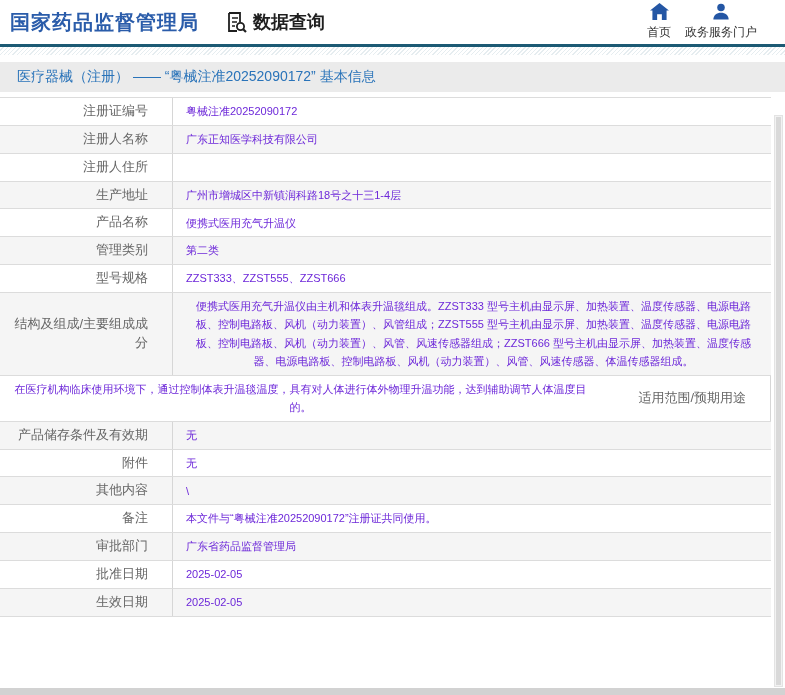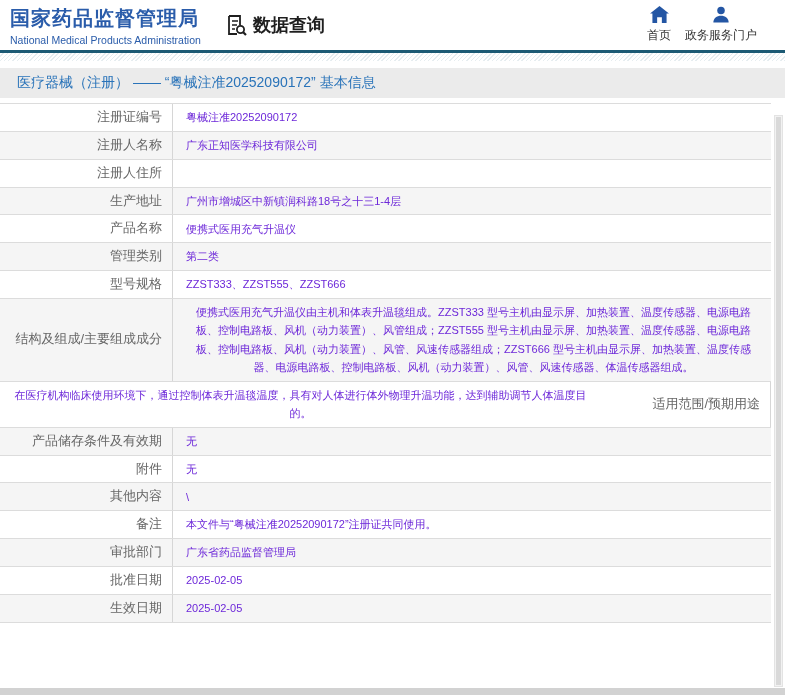--- a/index.html
+++ b/index.html
@@ -6,21 +6,21 @@
   html, body { width: 785px; height: 695px; overflow: hidden; }
   body {
     font-family: "Liberation Sans", "DejaVu Sans", sans-serif;
     background: #ffffff;
     color: #333;
     position: relative;
   }
 
   
   .header {
-    height: 50px;
+    height: 44px;
     display: flex;
     align-items: center;
     background: #fff;
   }
   .logo-block { margin-left: 10px; width: 192px; flex-shrink: 0; }
   .logo-cn {
     font-size: 20px;
     font-weight: bold;
     color: #2a5caa;
     letter-spacing: 1px;
@@ -102,21 +102,21 @@
   }
   .row:nth-child(even) { background: #f5f5f5; }
   .cell { display: flex; align-items: center; }
   .cell.label {
     width: 173px;
     flex-shrink: 0;
     justify-content: flex-end;
     text-align: right;
     color: #666;
     font-size: 13px;
-    padding: 4px 10px 4px 4px;
+    padding: 4px 24px 4px 4px;
     border-right: 1px solid #d6d6d6;
     line-height: 1.45;
     min-height: 25px;
   }
   .cell.value {
     flex: 1;
     color: #6d28d9;
     font-size: 11px;
     padding: 4px 10px 4px 13px;
     line-height: 1.68;
@@ -146,21 +146,20 @@
     height: 7px;
     background: #d2d2d2;
   }
 </style>
 </head>
 <body>
 
 <div class="header">
   <div class="logo-block">
     <div class="logo-cn">国家药品监督管理局</div>
-    <div class="logo-en">National Medical Products Administration</div>
   </div>
 
   <div class="data-query">
     <span>
       <svg width="24" height="24" viewBox="0 0 24 24" fill="none">
         <path d="M5 3h11v9" stroke="#1f1f1f" stroke-width="1.8"></path>
         <path d="M5 3v18h8" stroke="#1f1f1f" stroke-width="1.8"></path>
         <path d="M8 8h6M8 12h5M8 16h3" stroke="#1f1f1f" stroke-width="1.6"></path>
         <circle cx="16.5" cy="16.5" r="3.6" stroke="#1f1f1f" stroke-width="1.8"></circle>
         <path d="M19.2 19.2L22 22" stroke="#1f1f1f" stroke-width="2.2"></path>

